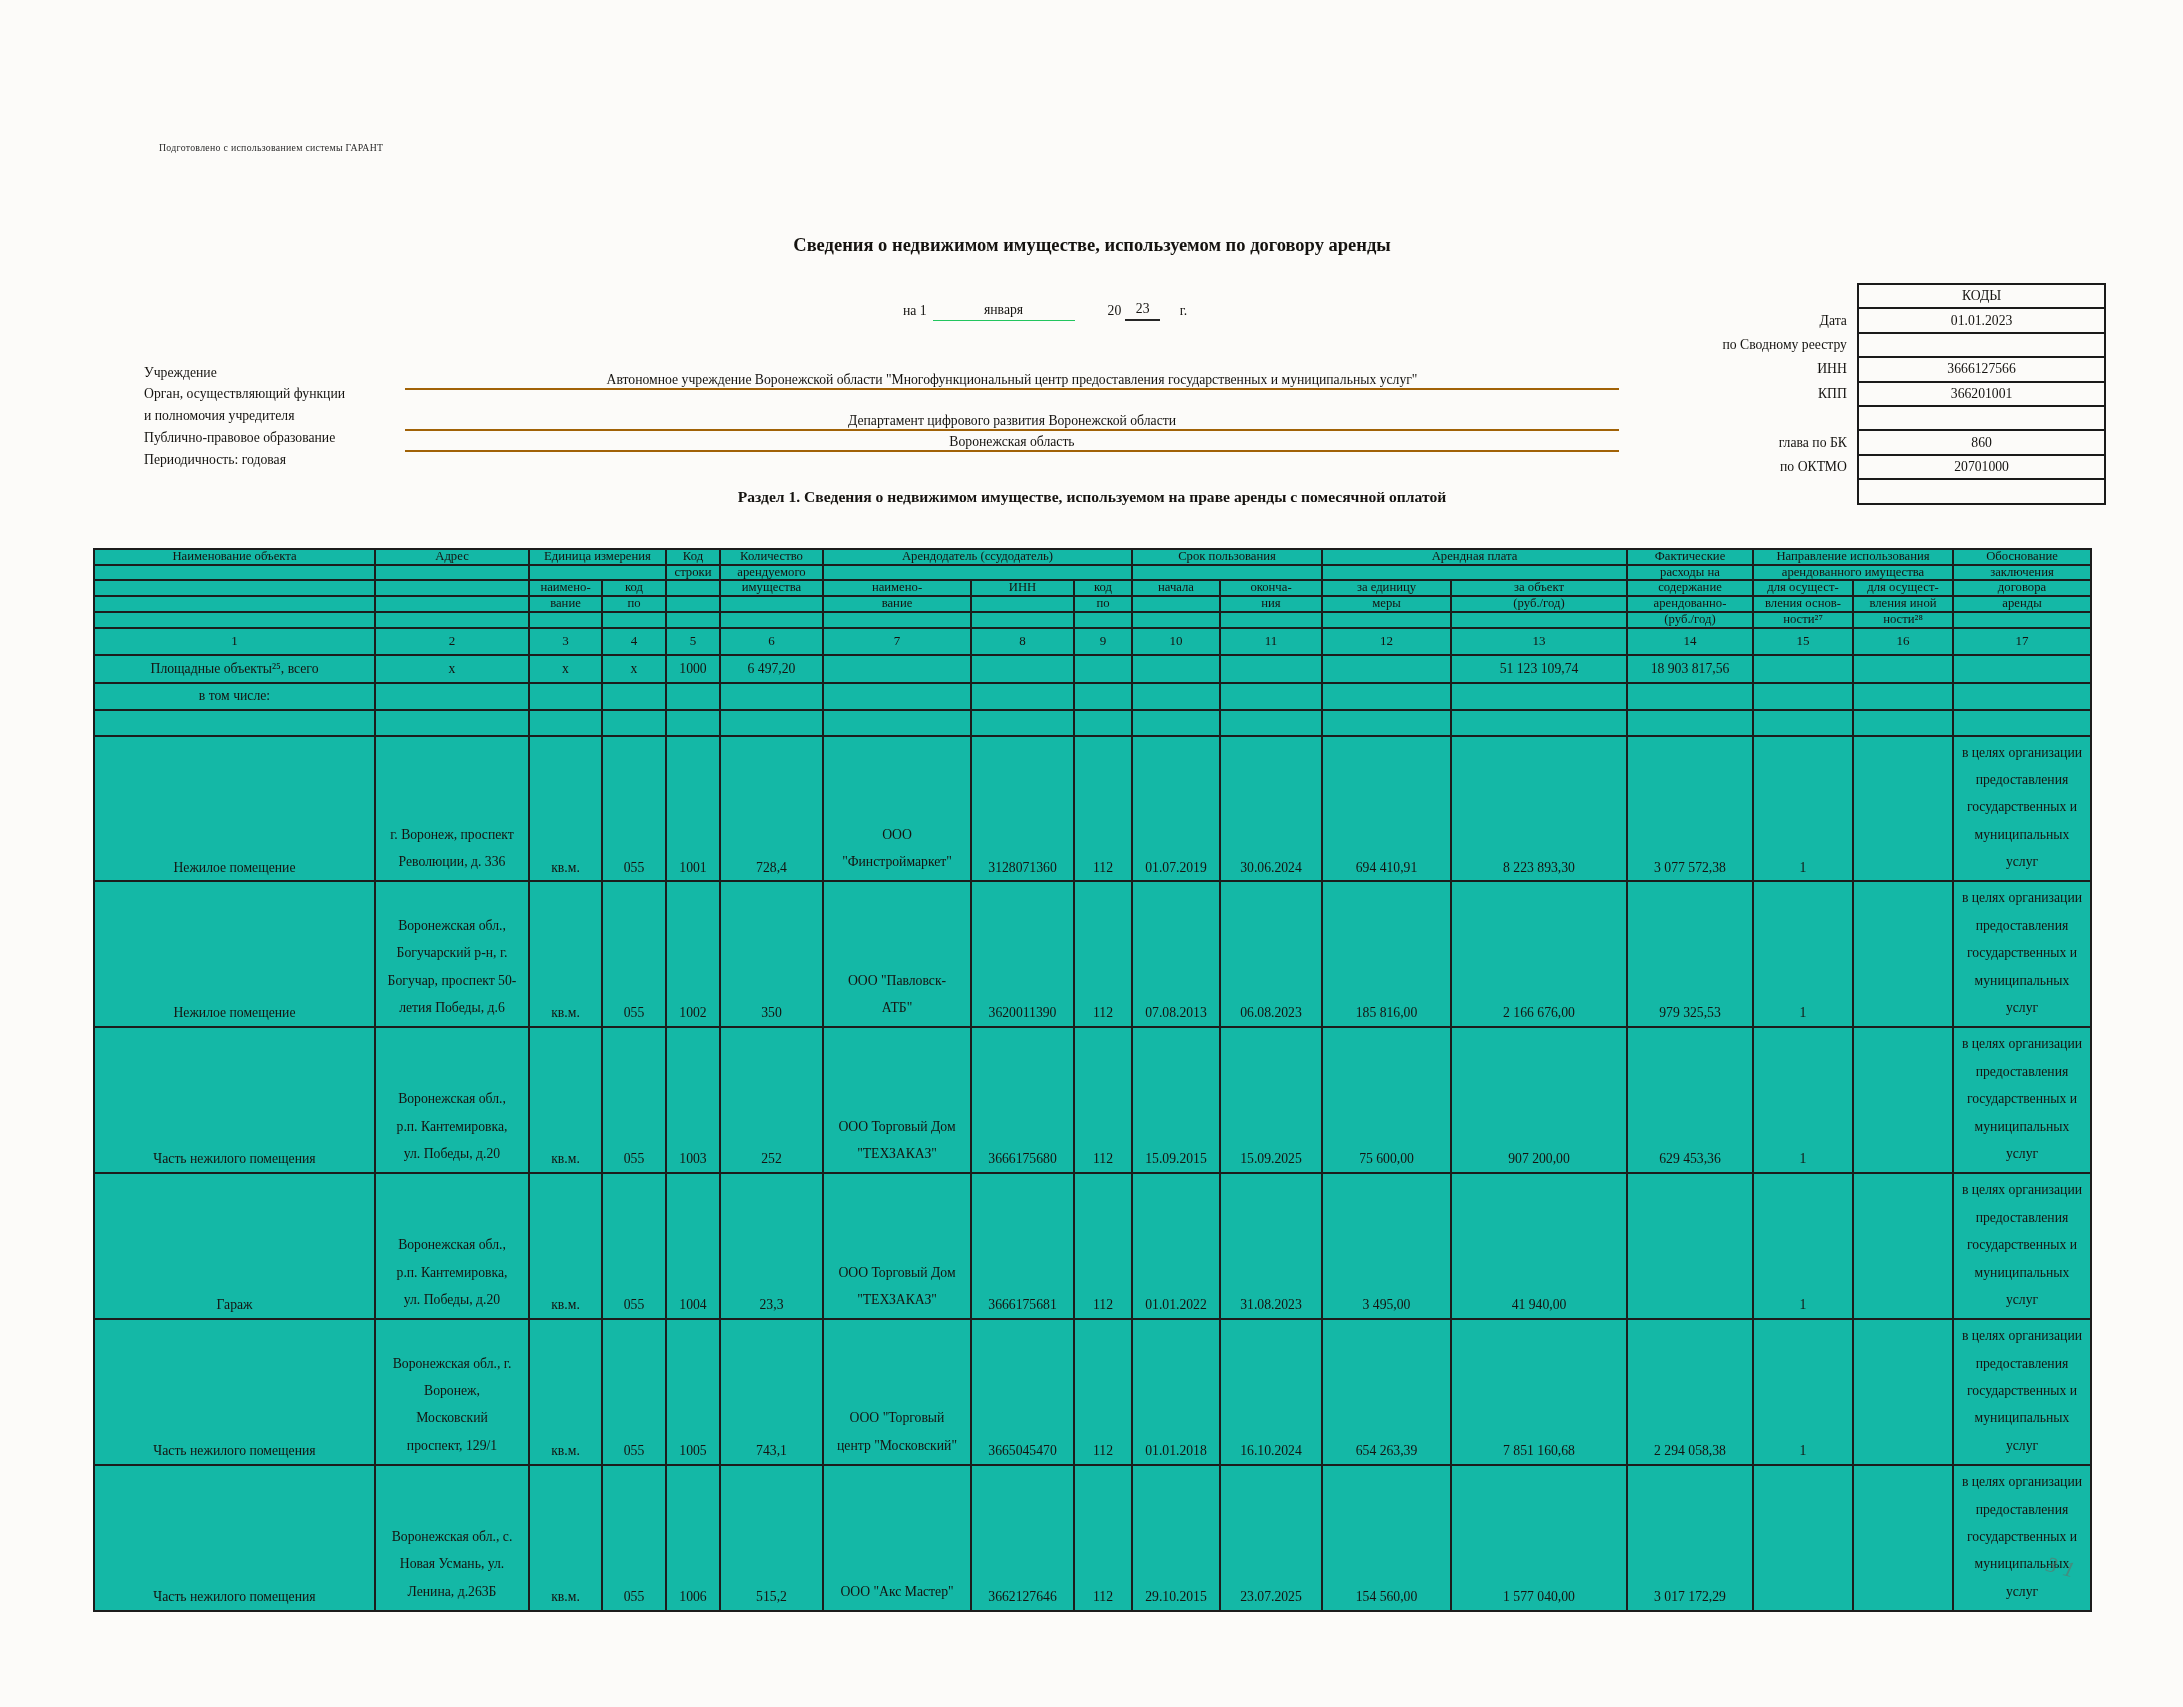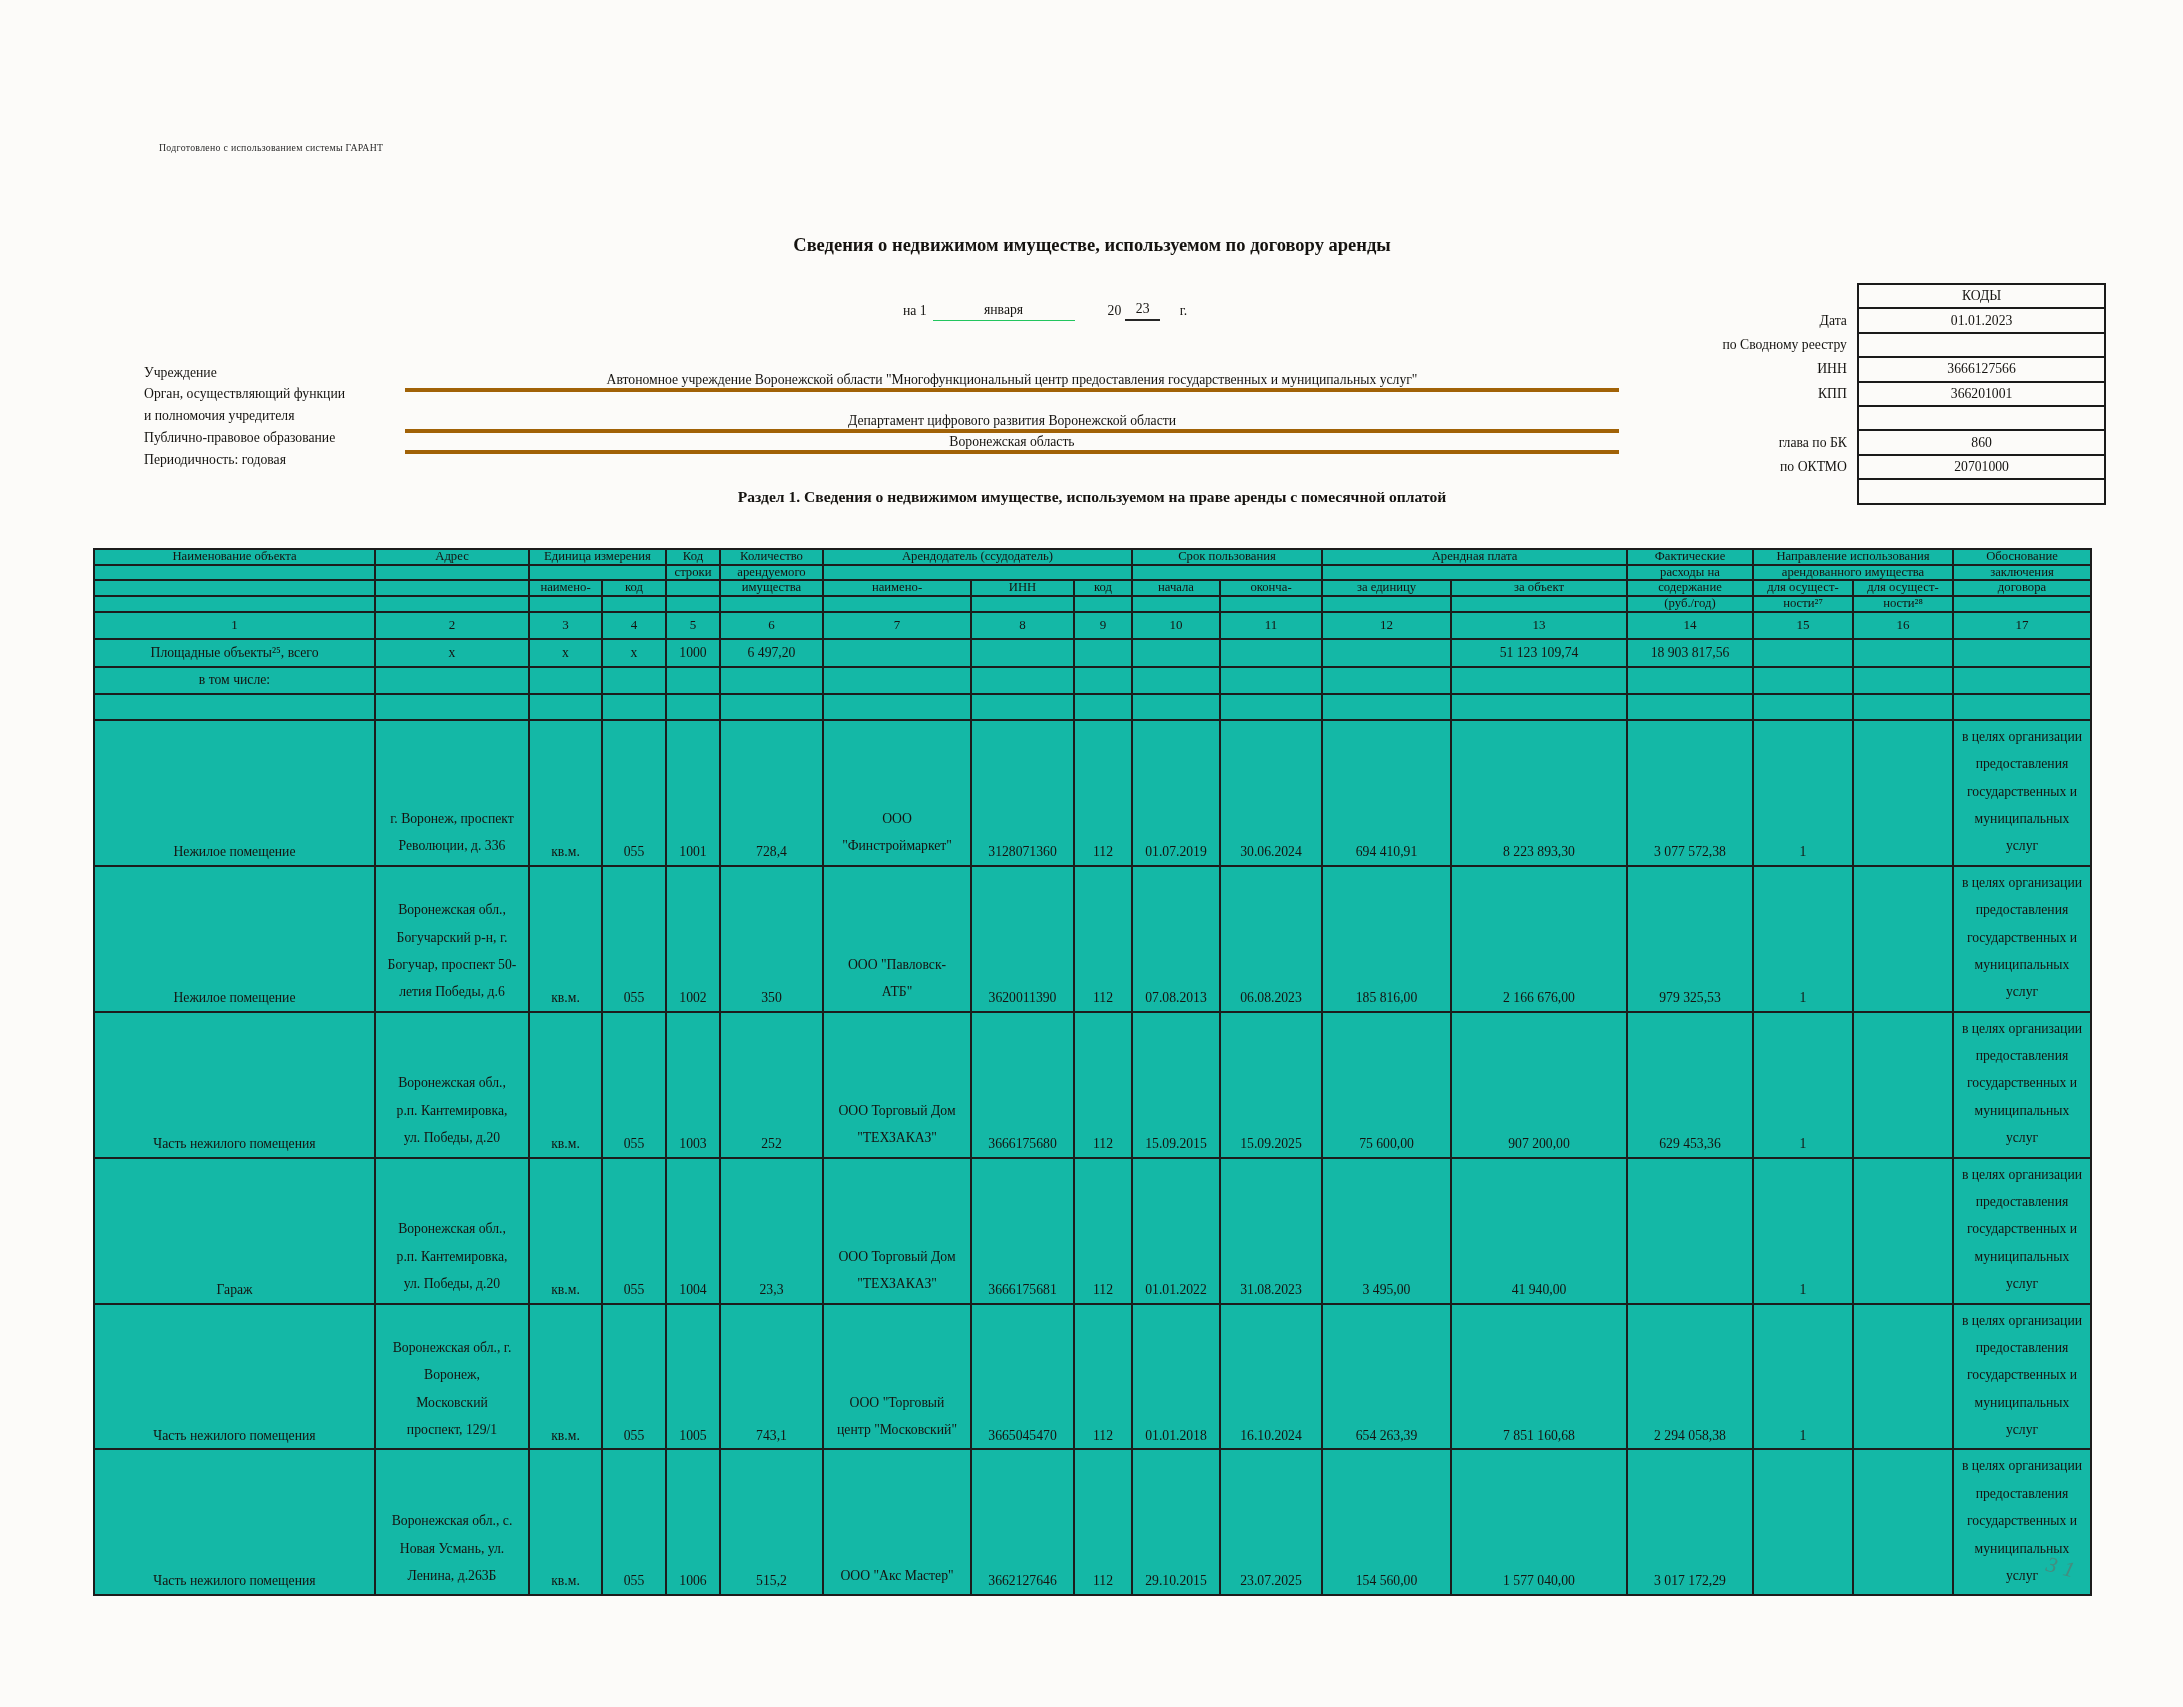--- a/index.html
+++ b/index.html
@@ -23,21 +23,21 @@
   .codes td{height:22.4px;padding:0 3.9px;font-size:13.7px;overflow:hidden}
   .codes .cl{width:322px;text-align:right;padding-right:9.8px;white-space:nowrap}
   .codes .cv{width:238px;text-align:center;border:2px solid #1a1a1a}
 
   .olabel{font-size:13.7px;white-space:nowrap}
   .lbl-institution{left:144px;top:365px}
   .lbl-founder1{left:144px;top:386px}
   .lbl-founder2{left:144px;top:408px}
   .lbl-public{left:144px;top:430px}
   .lbl-period{left:144px;top:452px}
-  .uval{left:405px;width:1214px;text-align:center;font-size:13.7px;border-bottom:4px solid #a16207;
+  .uval{left:405px;width:1214px;text-align:center;font-size:13.7px;border-bottom:2px solid #a16207;
         display:flex;align-items:flex-end;justify-content:center;overflow:hidden;white-space:nowrap}
   .val-institution{top:359px;height:29px}
   .val-founder{top:402px;height:27px}
   .val-public{top:425px;height:25px}
 
   .sectitle{left:93px;top:488px;width:1998px;text-align:center;font-size:15.6px;font-weight:bold}
 
   .main{position:absolute;left:93px;top:548px;border-collapse:collapse;table-layout:fixed;
         border:2.9px solid #141414;background:#14b8a6}
   .main td{border:2px solid #1c1c1c;overflow:hidden;padding:1px 3.9px}
@@ -184,20 +184,39 @@
         <td>код</td>
         <td>начала</td>
         <td>оконча-</td>
         <td>за единицу</td>
         <td>за объект</td>
         <td>содержание</td>
         <td>для осущест-</td>
         <td>для осущест-</td>
         <td>договора</td>
       </tr>
+      <tr class="hd" style="height: 15.6px;">
+        <td></td>
+        <td></td>
+        <td>вание</td>
+        <td>по</td>
+        <td></td>
+        <td></td>
+        <td>вание</td>
+        <td></td>
+        <td>по</td>
+        <td></td>
+        <td>ния</td>
+        <td>меры</td>
+        <td>(руб./год)</td>
+        <td>арендованно-</td>
+        <td>вления основ-</td>
+        <td>вления иной</td>
+        <td>аренды</td>
+      </tr>
       <tr class="hd" style="height: 14.6px;">
         <td></td>
         <td></td>
         <td></td>
         <td></td>
         <td></td>
         <td></td>
         <td></td>
         <td></td>
         <td></td>

